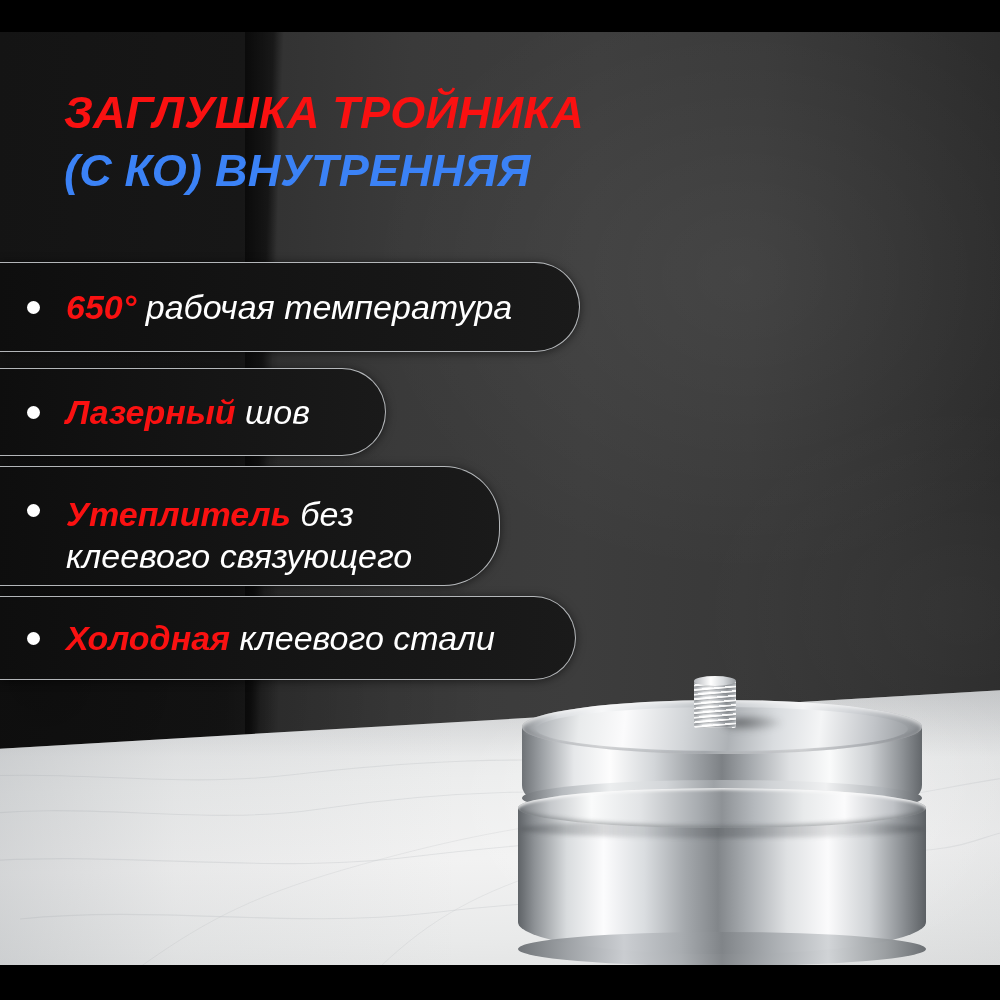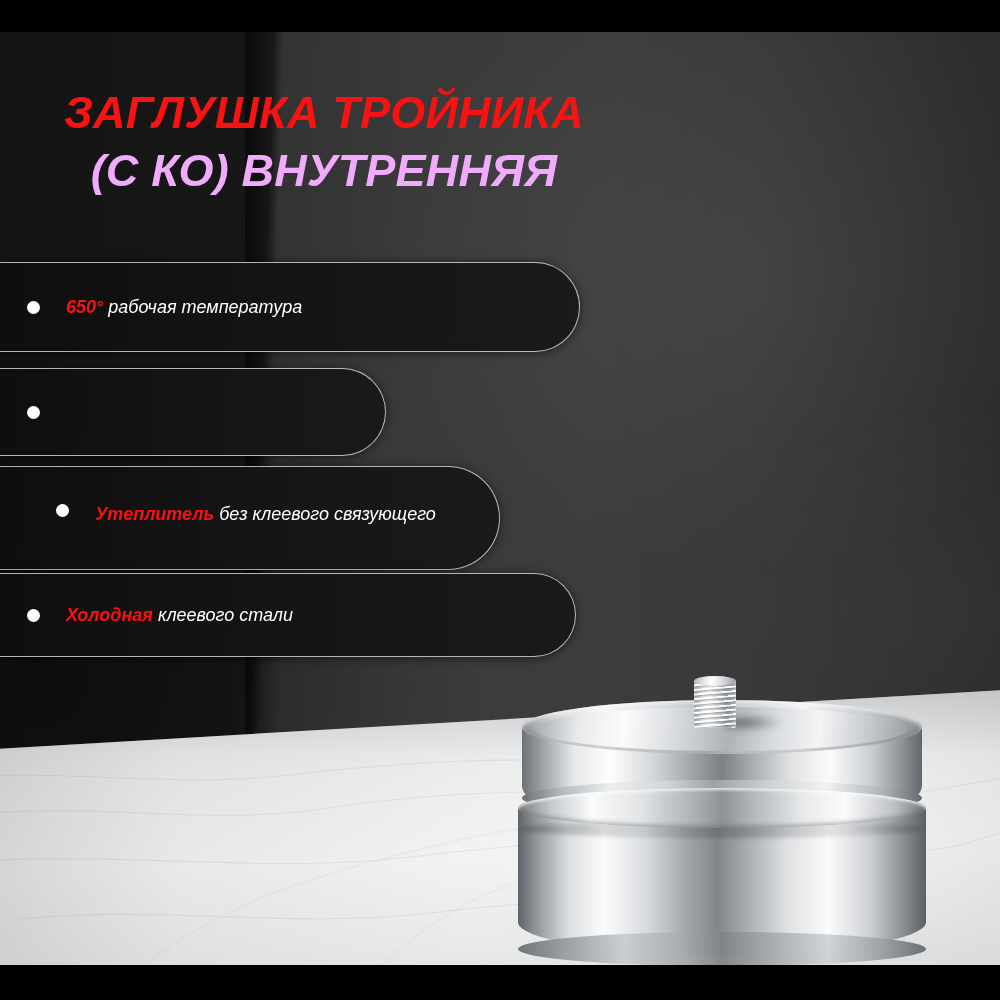--- a/index.html
+++ b/index.html
@@ -252,54 +252,54 @@
     left:64px;
     top:84px;
     z-index:20;
     font-weight:700;
     font-size:45px;
     line-height:58px;
     letter-spacing:.2px;
     white-space:nowrap;
   }
   .title .l1 { color:#FA1111; display:block; }
-  .title .l2 { color:#f0abfc; display:block;text-align:center; }
+  .title .l2 { color:#3b82f6; display:block; }
 
   .pills {
     position:absolute;
     left:0; top:262px;
     z-index:20;
     width:100%;
   }
   .pill {
     position:relative;
     display:flex;
     align-items:center;
     background:linear-gradient(92deg, #0e0e0e 0%, #151515 55%, #1a1a1a 100%);
     border:1px solid rgba(221,224,228,.80);
     border-left:none;
     color:#ffffff;
-    font-size:18px;
+    font-size:34px;
     line-height:38px;
     box-shadow:0 1px 10px rgba(0,0,0,.55);
   }
   .pill .dot {
     flex:0 0 auto;
     width:13px; height:13px;
     border-radius:50%;
     background:#ffffff;
     margin-left:27px;
     margin-right:26px;
   }
   .pill .txt { padding-right:34px; }
   .pill b { color:#FA1111; font-weight:700; }
 
   .pill-1 { width:580px; height:90px; border-radius:0 46px 46px 0; margin-bottom:16px; }
   .pill-2 { width:386px; height:88px; border-radius:0 44px 44px 0; margin-bottom:10px; }
-  .pill-3 { width:500px; height:104px; border-radius:0 56px 56px 0; margin-bottom:3px; align-items:flex-start;justify-content:center; }
+  .pill-3 { width:500px; height:120px; border-radius:0 56px 56px 0; margin-bottom:10px; align-items:flex-start;justify-content:center; }
   .pill-3 .dot { margin-top:37px; }
   .pill-3 .txt { padding-top:26px; line-height:42px; }
   .pill-4 { width:576px; height:84px; border-radius:0 42px 42px 0; }
 </style>
 </head>
 <body>
 
 <div id="stage">
 
   <div class="scene">
@@ -353,20 +353,21 @@
 
   <div class="pills">
 
     <div class="pill pill-1">
       <span class="dot"></span>
       <span class="txt"><b>650°</b><span> рабочая температура</span></span>
     </div>
 
     <div class="pill pill-2">
       <span class="dot"></span>
+      <span class="txt"><b>Лазерный</b><span> шов</span></span>
     </div>
 
     <div class="pill pill-3">
       <span class="dot"></span>
       <span class="txt"><b>Утеплитель</b><span> без клеевого связующего</span></span>
     </div>
 
     <div class="pill pill-4">
       <span class="dot"></span>
       <span class="txt"><b>Холодная</b><span> клеевого стали</span></span>

